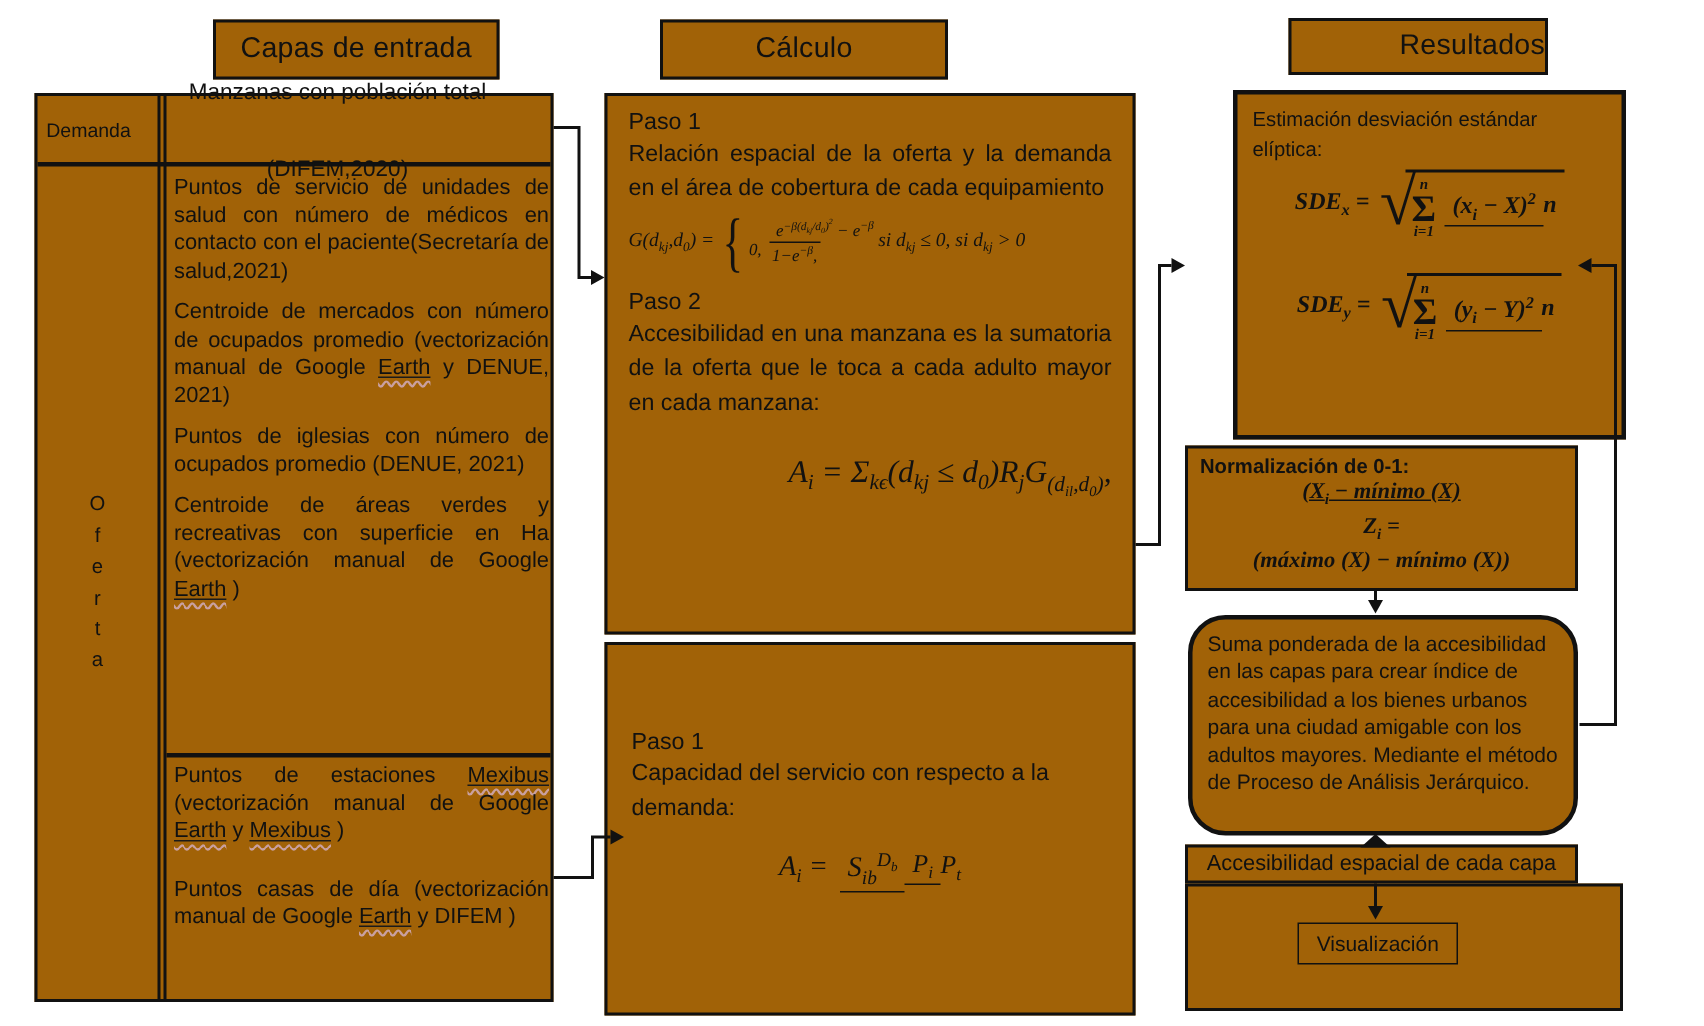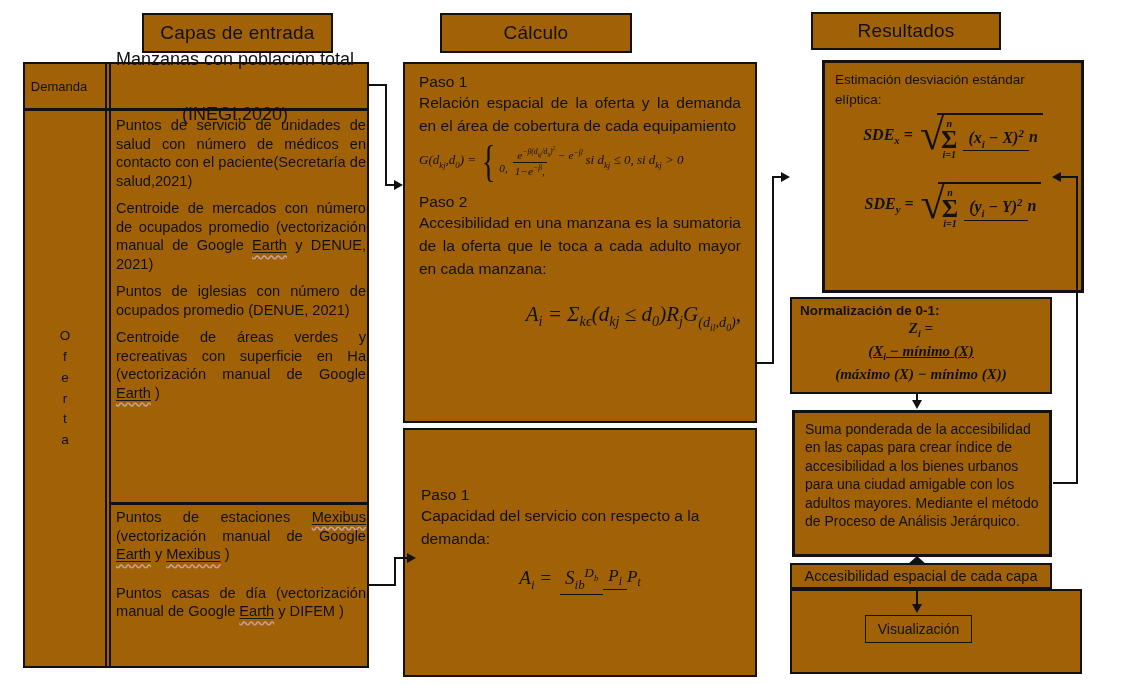--- a/index.html
+++ b/index.html
@@ -44,39 +44,39 @@
 <body>
 
 <div class="stage">
 
   <div class="box hdr" style="left:142px; top:13px; width:191px; height:40px;">
     <span>Capas de entrada</span>
   </div>
   <div class="box hdr" style="left:440px; top:13px; width:192px; height:40px;">
     <span>Cálculo</span>
   </div>
-  <div class="box hdr" style="left:811px; top:12px; width:190px; height:38px;">
+  <div class="box hdr" style="left:859px; top:12px; width:173px; height:38px;justify-content:flex-end;">
     <span>Resultados</span>
   </div>
 
   <div class="box" style="left:23px; top:62px; width:346px; height:606px;">
 
     <div class="abs" style="left:80px; top:0; bottom:0; width:6px; border-left:2px solid #111; border-right:2px solid #111;"></div>
 
     <div class="abs" style="left:0; top:44px; right:0; height:3px; background:#111;"></div>
 
     <div class="abs" style="left:86px; top:438px; right:0; height:2.5px; background:#111;"></div>
 
     <div class="abs center" style="left:0; top:0; width:68px; height:44px; font-size:13px;">
       <span>Demanda</span>
     </div>
 
-    <div class="abs center" style="left:84px; top:2px; width:252px; height:42px; flex-direction:column; font-size:18px; line-height:1.3;gap:32px;">
+    <div class="abs center" style="left:74px; top:2px; width:252px; height:42px; flex-direction:column; font-size:15px; line-height:1.3;gap:32px;">
       <span>Manzanas con población total</span>
-      <span>(INEGI,2020)</span>
+      <span>(DIFEM,2020)</span>
     </div>
 
     <div class="abs center" style="left:0; top:47px; width:80px; height:555px;">
       <div class="vlabel">O
 f
 e
 r
 t
 a</div>
     </div>
@@ -174,27 +174,27 @@
             <span class="fden">n</span>
           </span>
         </span>
       </span>
     </div>
   </div>
 
   <div class="box" style="left:790px; top:297px; width:262px; height:97px; border-width:2.5px; padding:4px 8px;">
     <div style="font-size:13.5px; font-weight:bold;">Normalización de 0-1:</div>
     <div class="fm" style="font-size:15px; font-weight:bold; text-align:center; line-height:1.35;">
+      <div style="text-decoration:underline;">(X<sub>i</sub> − mínimo (X)</div>
       <div>Z<sub>i</sub> =</div>
-      <div style="text-decoration:underline;">(X<sub>i</sub> − mínimo (X)</div>
       <div>(máximo (X) − mínimo (X))</div>
     </div>
   </div>
 
-  <div class="box" style="left:792px; top:410px; width:260px; height:147px; border-width:3px; padding:7px 10px;">
+  <div class="box" style="left:792px; top:410px; width:260px; height:147px; border-width:3px; padding:7px 10px;border-radius:25px;">
     <div style="font-size:14px; line-height:1.32;">Suma ponderada de la accesibilidad en las capas para crear índice de accesibilidad a los bienes urbanos para una ciudad amigable con los adultos mayores. Mediante el método de Proceso de Análisis Jerárquico.</div>
   </div>
 
   <div class="box center" style="left:790px; top:563px; width:262px; height:26px; border-width:2.5px; font-size:14.5px;">
     <span>Accesibilidad espacial de cada capa</span>
   </div>
 
   <div class="box" style="left:790px; top:589px; width:292px; height:85px;">
     <div class="box center" style="left:73px; top:24px; width:107px; height:28px; border-width:1.5px; font-size:14px;">
       <span>Visualización</span>

